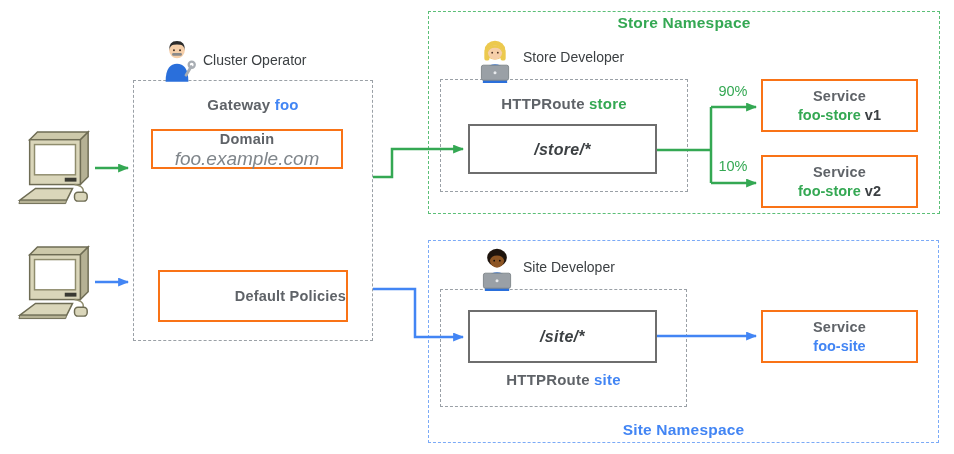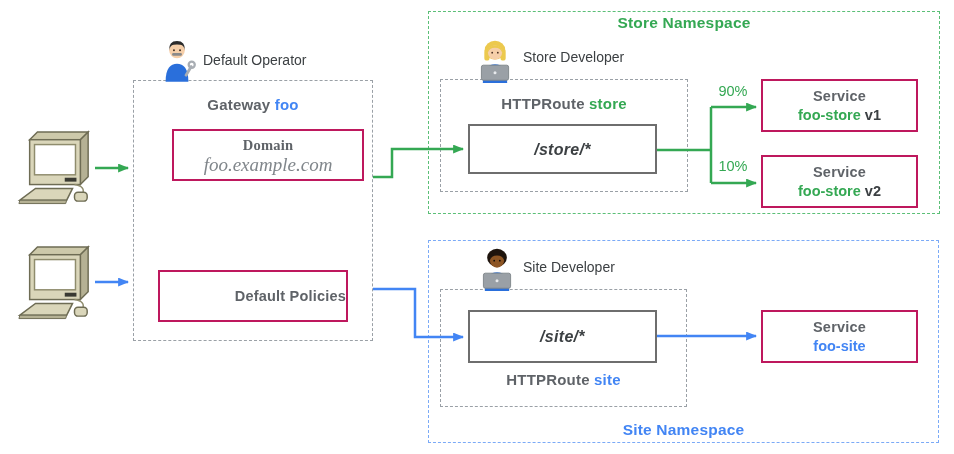--- a/index.html
+++ b/index.html
@@ -2,21 +2,21 @@
 <html><head>
 <meta charset="utf-8">
 <style>
   html,body{margin:0;padding:0;background:#fff;}
   .canvas{
     position:relative;width:954px;height:454px;background:#fff;overflow:hidden;
     font-family:"Liberation Sans",sans-serif;
   }
   
   .box{
-    position:absolute;background:#fff;border:2px solid #be185d;
+    position:absolute;background:#fff;border:2px solid #f97316;
     display:flex;flex-direction:column;align-items:center;justify-content:center;
     text-align:center;box-sizing:border-box;line-height:19px;
   }
   .box .ttl{font-weight:bold;font-size:14.5px;color:#5f6368;letter-spacing:.2px;}
   .box .sub{font-size:19px;font-style:italic;color:#80868b;text-align:center;}
   .route-path{font-size:16px;font-weight:bold;font-style:italic;color:#3c4043;letter-spacing:.3px;}
   .accent-green{color:#34a853;}
   .accent-blue{color:#4285f4;}
   .svc-line2{font-weight:bold;font-size:14.5px;color:#3c4043;}
   .svc-line2 .ver{margin-left:4px;}
@@ -70,25 +70,25 @@
       <path d="M8,48 C8,34 13,29 20,29 C27,29 32,34 32,48 Z" fill="#2a6fdb"></path>
       <line x1="29.5" y1="41" x2="35" y2="32" stroke="#a8adb3" stroke-width="3" stroke-linecap="round"></line>
       <circle cx="35.5" cy="30" r="3.2" fill="none" stroke="#a8adb3" stroke-width="2.4"></circle>
       <circle cx="20" cy="15" r="8.2" fill="#f6cfa9"></circle>
       <path d="M11.8,15 Q11,5 20,5 Q29,5 28.2,15 Q27.5,9.5 23.5,9 Q20,8.6 16.5,9 Q12.5,9.5 11.8,15 Z" fill="#2b2b2b"></path>
       <circle cx="16.8" cy="14.8" r="1" fill="#3a2b20"></circle>
       <circle cx="23.2" cy="14.8" r="1" fill="#3a2b20"></circle>
       <rect x="14.8" y="17.8" width="10.4" height="2.7" rx="1.35" fill="#8a8a8a"></rect>
     </svg>
   </div>
-  <div class="persona-label" style="left:203px;top:52px;">Default Operator</div>
+  <div class="persona-label" style="left:203px;top:52px;">Cluster Operator</div>
 
   <div class="gw-title" style="left:133px;top:96px;width:240px;"><span>Gateway </span><span class="accent-blue">foo</span></div>
 
-  <div class="box" style="left:172px;top:129px;width:192px;height:52px;font-family:Liberation Serif, serif;">
+  <div class="box" style="left:151px;top:129px;width:192px;height:40px;">
     <div class="ttl">Domain</div>
     <div class="sub">foo.example.com</div>
   </div>
   <div class="box" style="left:158px;top:270px;width:190px;height:52px;align-items:flex-end;">
     <div class="ttl">Default Policies</div>
   </div>
 
   <div class="dash-green" style="left:428px;top:11px;width:512px;height:203px;"></div>
   <div class="ns-title accent-green" style="left:428px;top:14px;width:512px;text-align:center;">Store Namespace</div>
 

